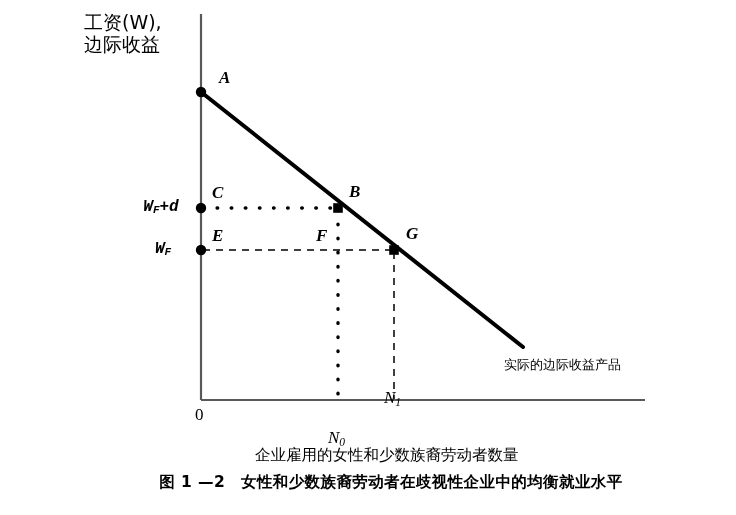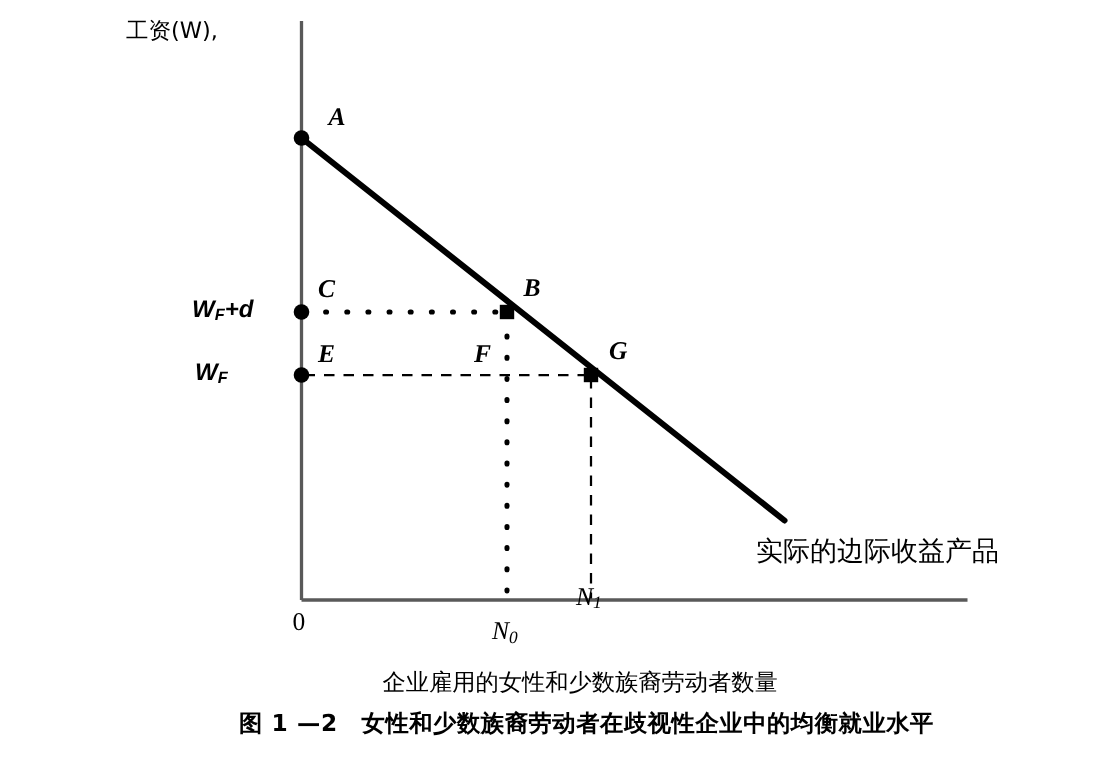--- a/index.html
+++ b/index.html
@@ -32,38 +32,38 @@
   .lbl {
     position: absolute;
     white-space: nowrap;
     line-height: 1.15;
   }
   .axis-title-y {
     left: 84px;
     top: 12px;
     width: 110px;
     font-family: "DejaVu Sans", "Liberation Sans", sans-serif;
-    font-size: 15px;
+    font-size: 19px;
     text-align: left;
     letter-spacing: 0px;
   }
   .axis-title-y div { white-space: nowrap; }
   .axis-title-x {
     left: 255px;
     top: 428px;
     font-family: "DejaVu Sans", "Liberation Sans", sans-serif;
     font-size: 15.5px;
     font-weight: 500;
     margin-top: 19px;
   }
   .curve-label {
     left: 504px;
     top: 358px;
     font-family: "DejaVu Sans", "Liberation Sans", sans-serif;
-    font-size: 18px;
+    font-size: 13px;
   }
   .caption {
     position: absolute;
     left: 0;
     top: 472px;
     width: 736px;
     text-align: center;
     font-family: "DejaVu Sans", "Liberation Sans", sans-serif;
     font-size: 15.5px;
     font-weight: bold;
@@ -78,25 +78,25 @@
   }
   .tick-label {
     font-family: "Liberation Serif", "DejaVu Serif", serif;
     font-size: 17px;
     font-style: italic;
   }
   .tick-label.plain {
     font-style: normal;
   }
   .axis-val {
-    font-family: Liberation Sans, sans-serif;
+    font-family: Liberation Mono, monospace;
     font-size: 16px;
     font-style: italic;
     font-weight: bold;
-    text-align: left;
+    text-align: center;
   }
   sub.small {
     font-size: 0.68em;
     vertical-align: -0.22em;
     font-style: italic;
   }
 </style>
 </head>
 <body>
 
@@ -120,31 +120,32 @@
 
     <circle cx="201" cy="92" r="5.2" fill="#000000"></circle>
     <circle cx="201" cy="208" r="5.2" fill="#000000"></circle>
     <rect x="333.2" y="203.2" width="9.6" height="9.6" fill="#000000"></rect>
     <circle cx="201" cy="250" r="5.2" fill="#000000"></circle>
     <rect x="389.2" y="245.2" width="9.6" height="9.6" fill="#000000"></rect>
   </svg>
 
   <div class="lbl axis-title-y">
     <div>工资(W),</div>
+    <div>边际收益</div>
   </div>
 
   <div class="lbl axis-val" style="left:128px; top:198px; width:66px;">
     <span>W</span><sub class="small">F</sub><span>+d</span>
   </div>
   <div class="lbl axis-val" style="left:130px; top:240px; width:66px;">
     <span>W</span><sub class="small">F</sub>
   </div>
 
   <div class="lbl tick-label plain" style="left:195px; top:405px;">0</div>
-  <div class="lbl tick-label" style="left:328px; top:411px;">
+  <div class="lbl tick-label" style="left:328px; top:428px;">
     <span>N</span><sub class="small">0</sub>
   </div>
   <div class="lbl tick-label" style="left:384px; top:388px;">
     <span>N</span><sub class="small">1</sub>
   </div>
 
   <div class="lbl point-label" style="left:219px; top:68px;">A</div>
   <div class="lbl point-label" style="left:212px; top:183px;">C</div>
   <div class="lbl point-label" style="left:349px; top:182px;">B</div>
   <div class="lbl point-label" style="left:212px; top:226px;">E</div>

